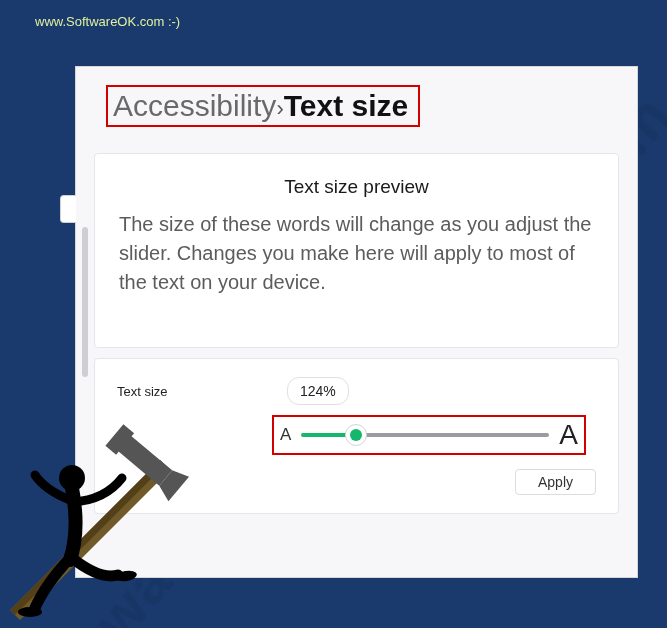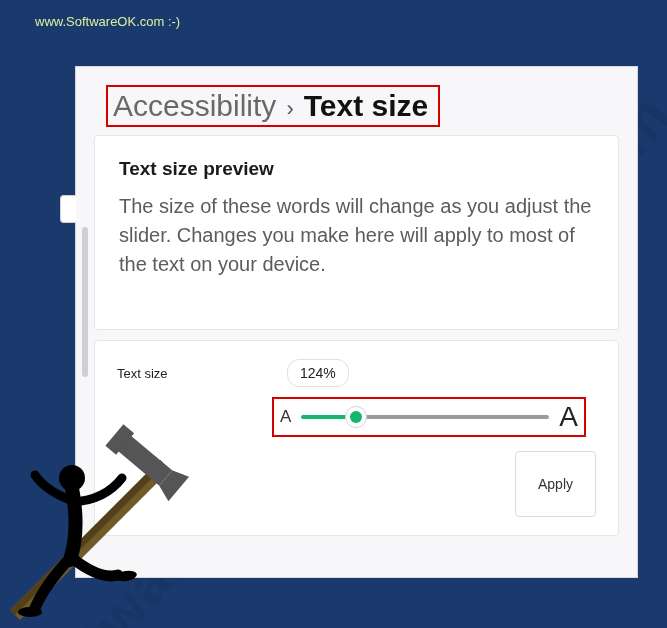--- a/index.html
+++ b/index.html
@@ -32,24 +32,23 @@
     .settings-panel {
       position: absolute;
       left: 75px;
       top: 66px;
       width: 563px;
       height: 512px;
       background: #f7f7f9;
       border: 1px solid #d6d6da;
     }
     .breadcrumb {
-      margin: 18px 20px 8px 30px;
+      margin: 18px 20px 26px 30px;
       display: inline-flex;
       align-items: baseline;
-      gap: 10px;
       padding: 2px 10px 2px 5px;
       border: 2px solid #d30000;
     }
     .breadcrumb-parent {
       font-size: 30px;
       color: #696969;
       cursor: pointer;
     }
     .breadcrumb-sep {
       font-size: 22px;
@@ -64,23 +63,24 @@
       background: #fff;
       border: 1px solid #e6e6ea;
       border-radius: 4px;
       margin: 0 18px 10px 18px;
     }
     .preview-card {
       padding: 22px 24px 50px 24px;
     }
     .preview-title {
       font-size: 19px;
-      font-weight: 700;
+      font-weight: 400;
       color: #1a1a1a;
       margin-bottom: 12px;
+      text-align: center;
     }
     .preview-body {
       font-size: 20px;
       color: #5c5c5c;
       line-height: 1.45;
     }
     .slider-card {
       padding: 18px 22px 18px 22px;
     }
     .slider-row1 {
@@ -149,21 +149,21 @@
     }
     .apply-row {
       display: flex;
       justify-content: flex-end;
       margin-top: 14px;
     }
     .apply-btn {
       background: #fff;
       border: 1px solid #dcdce0;
       border-radius: 4px;
-      padding: 24px 22px;
+      padding: 4px 22px;
       font-size: 14px;
       color: #333;
       cursor: pointer;
     }
     .scrollbar-stub {
       position: absolute;
       left: 6px;
       top: 160px;
       width: 6px;
       height: 150px;

